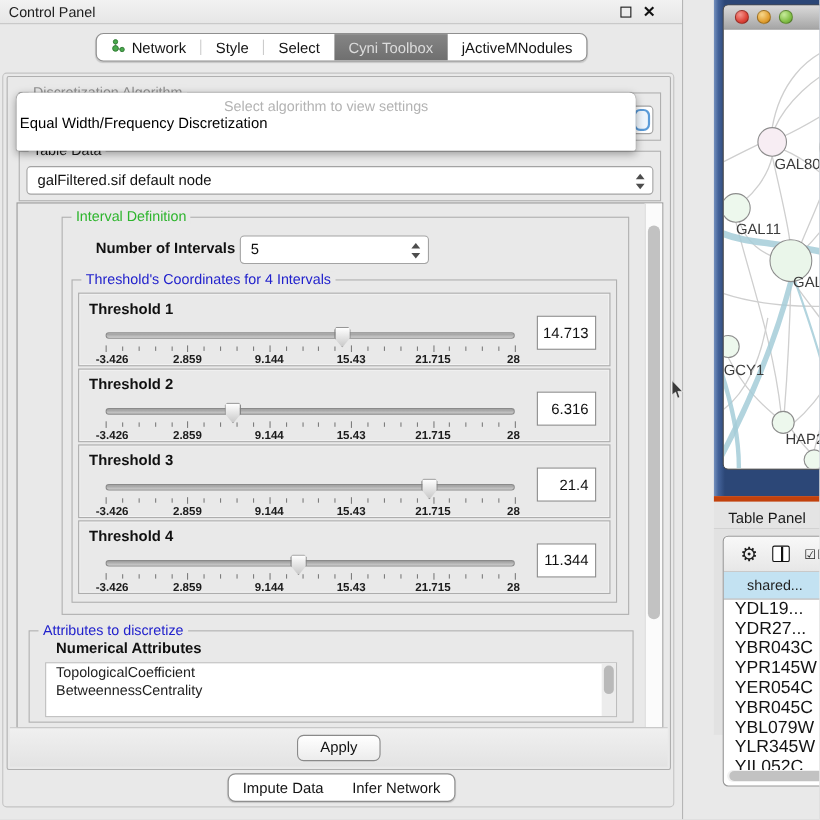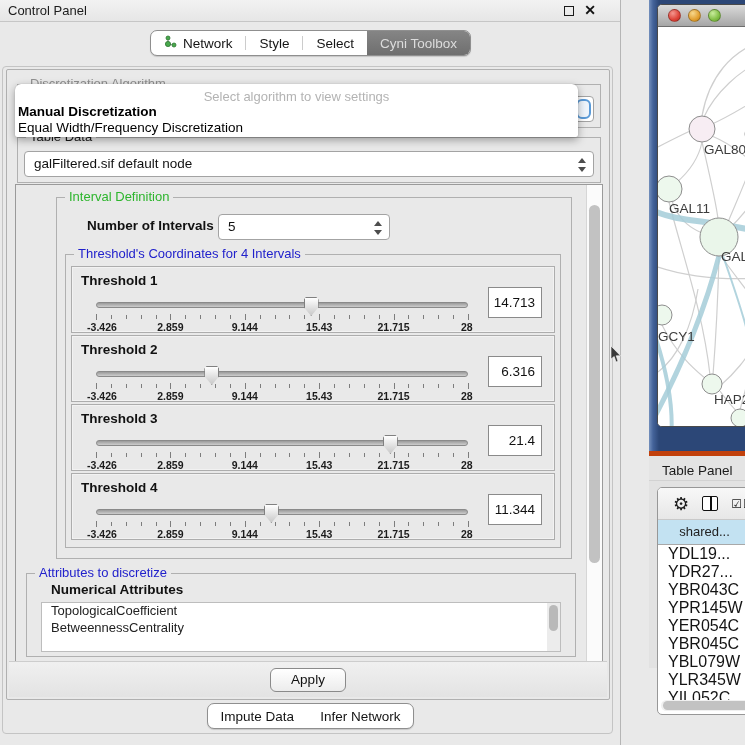--- a/index.html
+++ b/index.html
@@ -145,20 +145,23 @@
         <div class="tab-divider"></div>
         <div class="tab">
             <span>Style</span>
           </div>
         <div class="tab-divider"></div>
         <div class="tab">
             <span>Select</span>
           </div>
         <div class="tab selected">
             <span>Cyni Toolbox</span>
+          </div>
+        <div class="tab">
+            <span>jActiveMNodules</span>
           </div>
       </div>
     </div>
 
     <div class="cp-frame"></div>
 
     <div class="outer-box">
 
       <div class="group algo-group">
         <span class="group-title t-faded">Discretization Algorithm</span>
@@ -534,21 +537,20 @@
         </div>
         <div class="hscroll">
             <div class="hthumb"></div>
           </div>
       </div>
     </div>
   </aside>
 
   <div class="popup">
     <div class="prompt">Select algorithm to view settings</div>
-    <div class="opt bold">Manual Discretization</div>
     <div class="opt">Equal Width/Frequency Discretization</div>
   </div>
 
   <svg class="cursor" width="12" height="18" viewBox="0 0 12 18">
     <polygon points="1,0 1,13 4.2,10.5 6,16 8,15.2 6.2,9.8 10.5,9.8" fill="#3a3a3a" stroke="#ffffff" stroke-width="0.6"></polygon>
   </svg>
 
 </div>
 
 </body></html>

